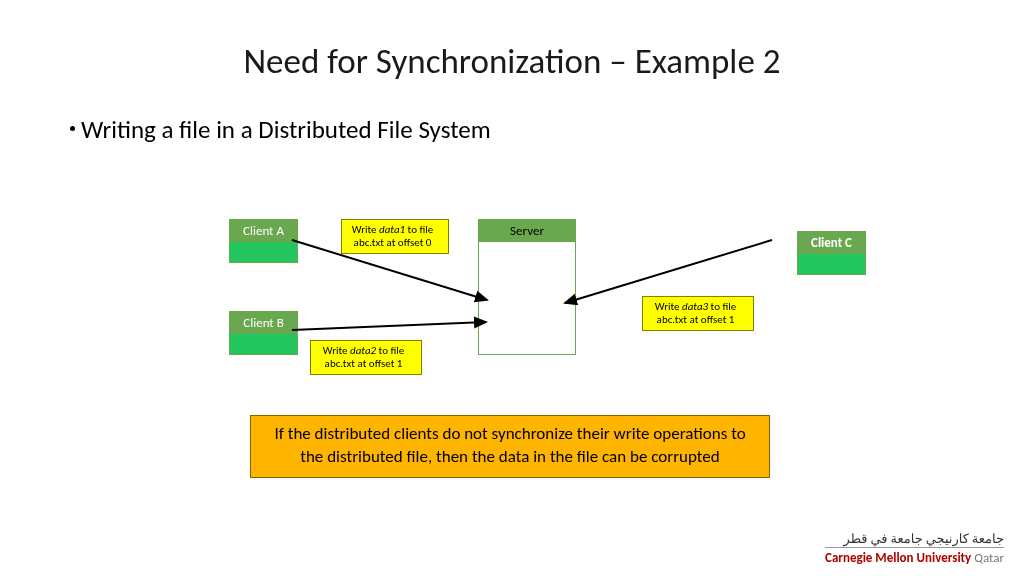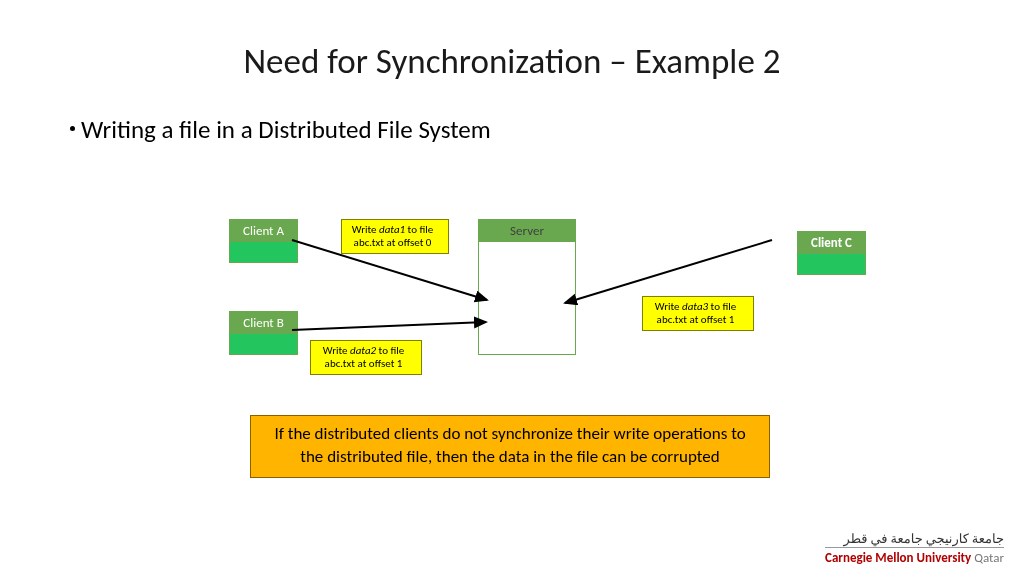--- a/index.html
+++ b/index.html
@@ -66,21 +66,21 @@
     position: absolute;
     top: 219px;
     left: 478px;
     width: 98px;
     height: 136px;
     border: 1px solid #6aa84f;
     background: #ffffff;
   }
   #server .hdr {
     background: #6aa84f;
-    color: #404040;
+    color: #000000;
     font-size: 13px;
     text-align: center;
     padding: 3px 0 4px 0;
   }
   .file-box {
     position: absolute;
     top: 26px; left: 11px;
     width: 74px; height: 100px;
     background: #f4cbad; 
     border: 1px solid #b97a56;

